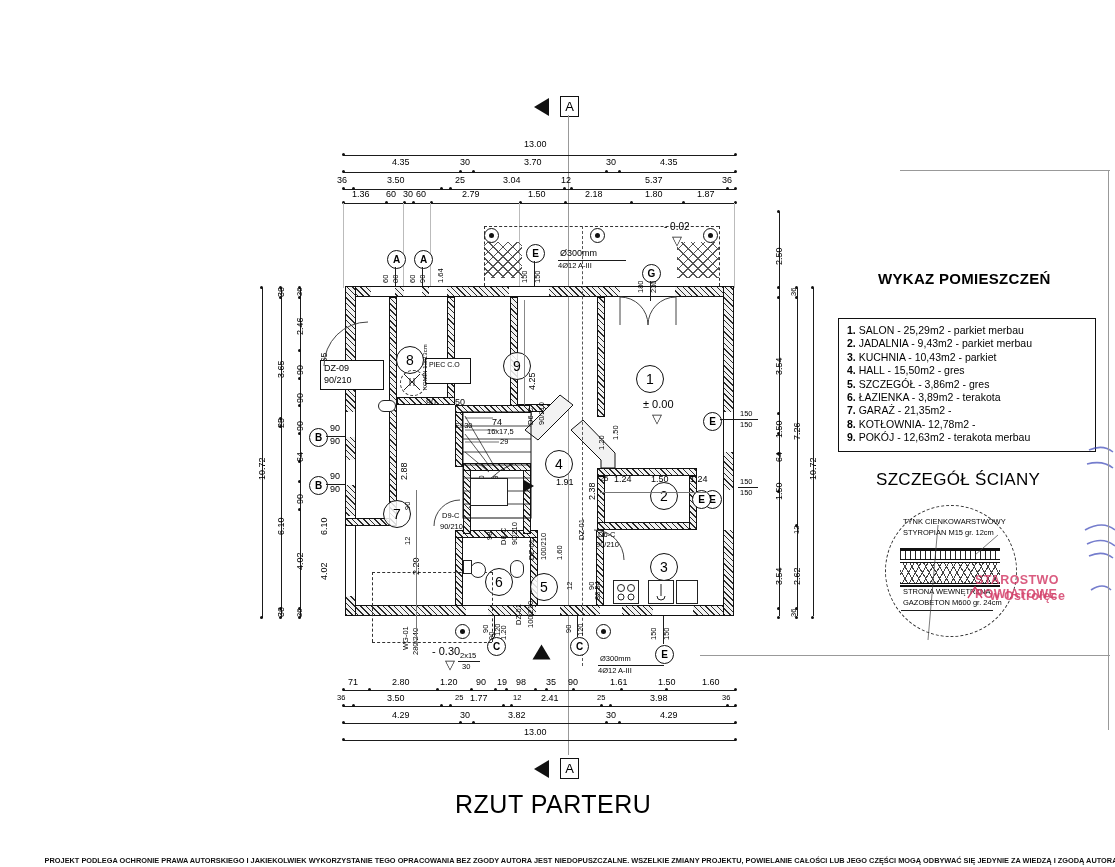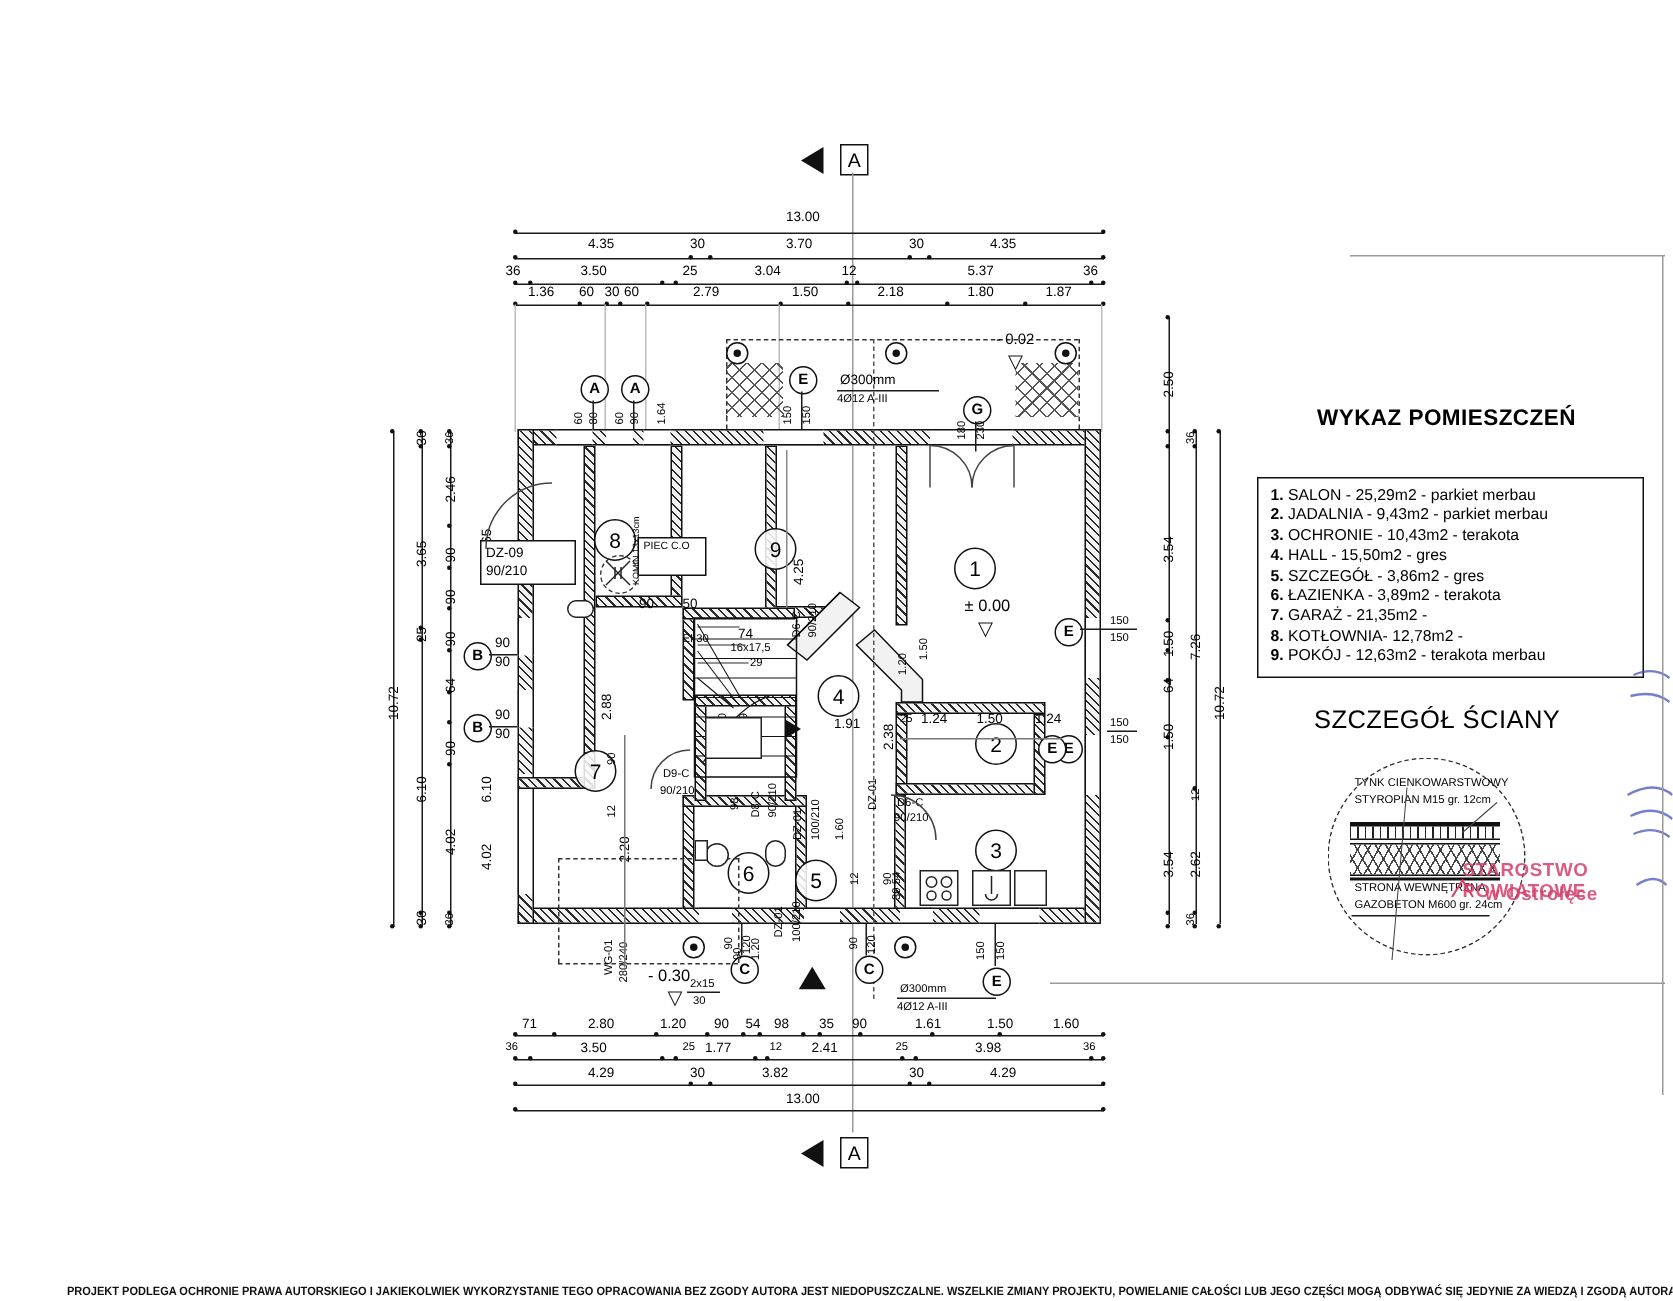--- a/index.html
+++ b/index.html
@@ -563,21 +563,21 @@
   <div class="dot" style="left:534px;top:688px;"></div>
     <div class="dot" style="left:545px;top:688px;"></div>
   <div class="dot" style="left:572px;top:688px;"></div>
     <div class="dot" style="left:620px;top:688px;"></div>
   <div class="dot" style="left:665px;top:688px;"></div>
     <div class="dot" style="left:734px;top:688px;"></div>
   <div class="txt" style="left:348px;top:678px;">71</div>
   <div class="txt" style="left:392px;top:678px;">2.80</div>
   <div class="txt" style="left:440px;top:678px;">1.20</div>
   <div class="txt" style="left:476px;top:678px;">90</div>
-  <div class="txt" style="left:497px;top:678px;">54</div>
+  <div class="txt" style="left:497px;top:678px;">19</div>
   <div class="txt" style="left:516px;top:678px;">98</div>
   <div class="txt" style="left:546px;top:678px;">35</div>
   <div class="txt" style="left:568px;top:678px;">90</div>
   <div class="txt" style="left:610px;top:678px;">1.61</div>
   <div class="txt" style="left:658px;top:678px;">1.50</div>
   <div class="txt" style="left:702px;top:678px;">1.60</div>
 
   <div class="ln hln" style="left:343px;top:706px;width:393px;"></div>
   <div class="dot" style="left:342px;top:704px;"></div>
     <div class="dot" style="left:352px;top:704px;"></div>
@@ -612,27 +612,28 @@
   <div class="txt" style="left:606px;top:711px;">30</div>
   <div class="txt" style="left:660px;top:711px;">4.29</div>
 
   <div class="ln hln" style="left:343px;top:740px;width:393px;"></div>
   <div class="dot" style="left:342px;top:738px;"></div>
     <div class="dot" style="left:734px;top:738px;"></div>
   <div class="txt" style="left:524px;top:728px;">13.00</div>
 
   <div class="sec-arrow" style="left:534px;top:760px;"></div>
   <div class="mk-sq" style="left:560px;top:758px;">A</div>
+  <div class="plan-title" style="left:455px;top:790px;">RZUT PARTERU</div>
 
   <div class="legend-title" style="left:878px;top:270px;">WYKAZ POMIESZCZEŃ</div>
   <div class="legend" style="left:838px;top:290px;width:240px;margin-top:28px;">
     <ul style="margin:0;padding:0;">
       <li><b>1.</b> <span>SALON - 25,29m2 - parkiet merbau</span></li>
       <li><b>2.</b> <span>JADALNIA - 9,43m2 - parkiet merbau</span></li>
-      <li><b>3.</b> <span>OCHRONIE - 10,43m2 - terakota</span></li>
+      <li><b>3.</b> <span>KUCHNIA - 10,43m2 - parkiet</span></li>
       <li><b>4.</b> <span>HALL - 15,50m2 - gres</span></li>
       <li><b>5.</b> <span>SZCZEGÓŁ - 3,86m2 - gres</span></li>
       <li><b>6.</b> <span>ŁAZIENKA - 3,89m2 - terakota</span></li>
       <li><b>7.</b> <span>GARAŻ - 21,35m2 -</span></li>
       <li><b>8.</b> <span>KOTŁOWNIA- 12,78m2 -</span></li>
       <li><b>9.</b> <span>POKÓJ - 12,63m2 - terakota merbau</span></li>
     </ul>
   </div>
 
   <div class="legend-title" style="left:876px;top:470px;font-size:17px;font-weight:normal;">SZCZEGÓŁ ŚCIANY</div>

